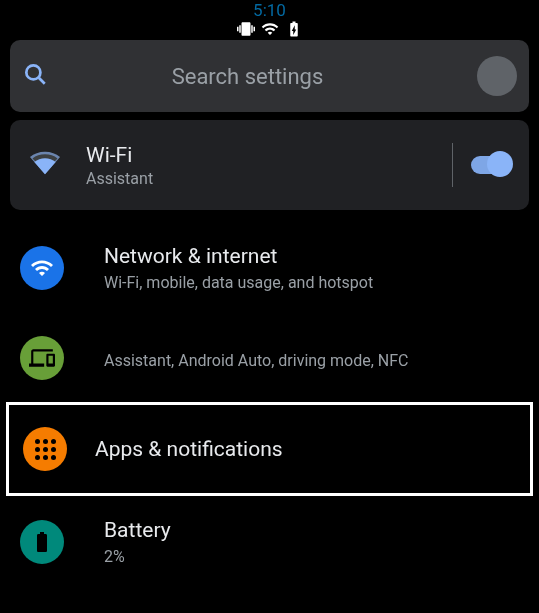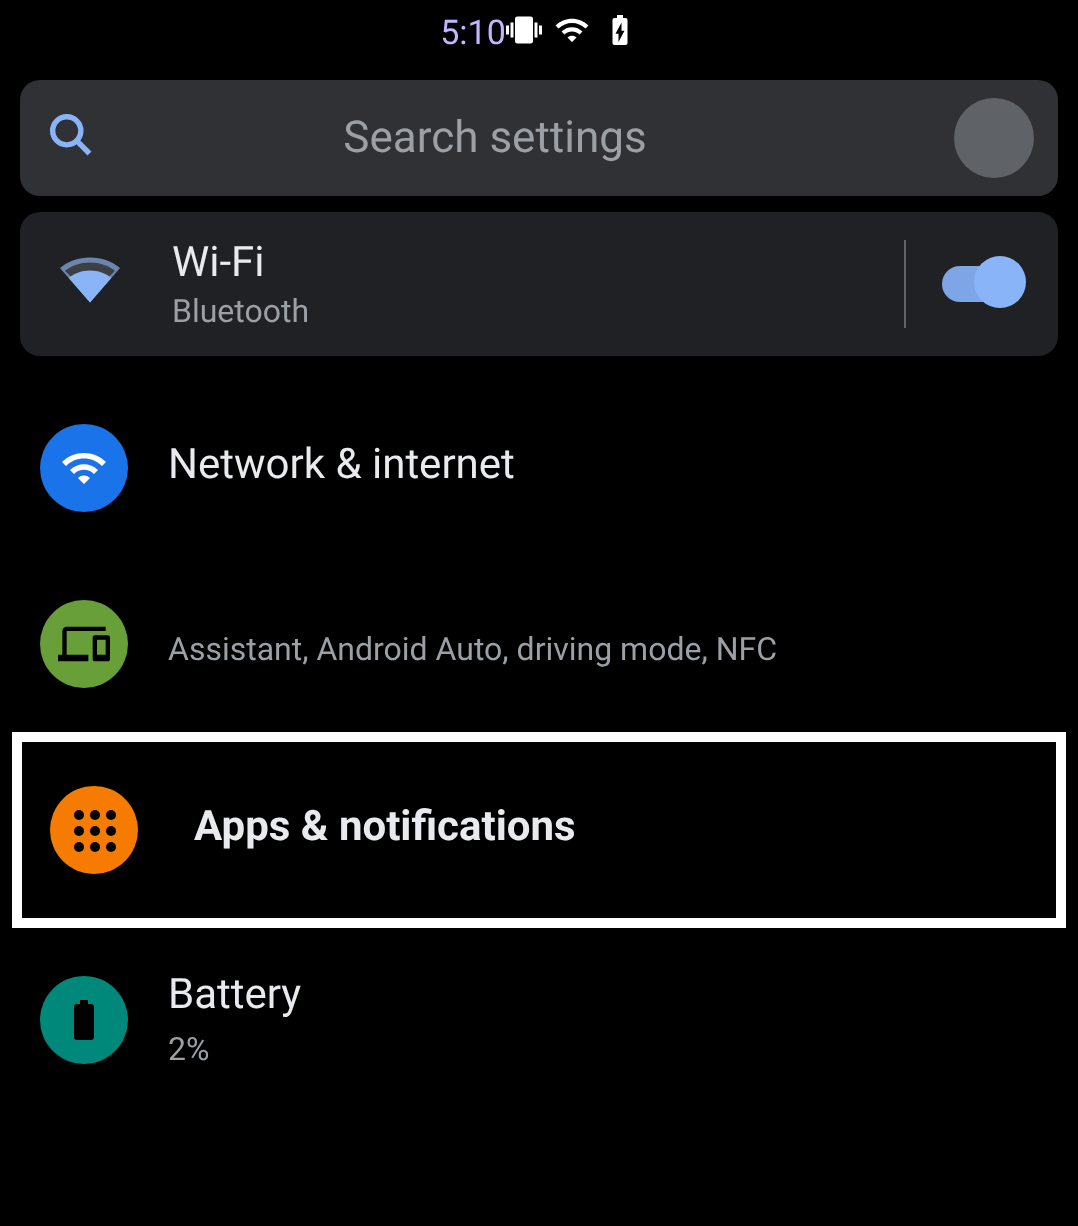--- a/index.html
+++ b/index.html
@@ -8,29 +8,30 @@
       height: 613px;
       background: #000;
       color: #e8eaed;
       font-family: Roboto, -apple-system, sans-serif;
       overflow: hidden;
     }
     .status-bar {
       height: 34px;
       display: flex;
       align-items: center;
-      justify-content: center;
+      justify-content: flex-start;
       padding: 0 14px;
-      color: #c4b5fd;
+      color: #0369a1;
+      flex-direction: column;
     }
     .status-time { font-size: 17px; font-weight: 400; }
     .status-icons { display: flex; gap: 6px; align-items: center; }
     .search-card {
       margin: 6px 10px 8px 10px;
-      height: 58px;
+      height: 72px;
       background: #303134;
       border-radius: 10px;
       display: flex;
       align-items: center;
       padding: 0 12px;
       gap: 18px;
     }
     .search-card .search-icon { color: #8ab4f8; flex-shrink: 0; }
     .search-placeholder {
       flex: 1;
@@ -41,21 +42,21 @@
     }
     .avatar {
       width: 40px;
       height: 40px;
       border-radius: 50%;
       background: #5f6368;
       flex-shrink: 0;
     }
     .wifi-card {
       margin: 0 10px 12px 10px;
-      height: 72px;
+      height: 90px;
       background: #202124;
       border-radius: 10px;
       display: flex;
       align-items: center;
       padding: 0 20px;
     }
     .wifi-card .wifi-icon { flex-shrink: 0; margin-right: 26px; }
     .wifi-text { flex: 1; }
     .wifi-title { font-size: 21px; color: #e8eaed; }
     .wifi-subtitle { font-size: 16px; color: #9aa0a6; margin-top: 2px; }
@@ -79,43 +80,42 @@
       width: 26px;
       height: 26px;
       background: #8ab4f8;
       border-radius: 50%;
     }
     .settings-list { padding: 0 0 0 0; }
     .settings-item {
       display: flex;
       align-items: center;
       padding: 22px 20px;
-      gap: 20px;
+      gap: 40px;
     }
     .item-icon {
       width: 44px;
       height: 44px;
       border-radius: 50%;
       display: flex;
       align-items: center;
       justify-content: center;
       flex-shrink: 0;
     }
     .bg-blue { background: #1a73e8; }
     .bg-green { background: #689f38; }
     .bg-orange { background: #f57c00; }
     .bg-teal { background: #00897b; }
     .item-text { flex: 1; }
     .item-title { font-size: 21px; color: #e8eaed; line-height: 1.2; }
     .item-subtitle { font-size: 16px; color: #9aa0a6; margin-top: 4px; }
     .highlight-box {
-      border: 5px solid #ffffff;
+      border: 3px solid #ffffff;
       margin: 0 6px;
       padding: 0;
-      font-weight: bold;
     }
     .highlight-box .settings-item { padding: 22px 14px; gap: 28px; }
     .dots { display: grid; grid-template-columns: repeat(3,1fr); gap: 3px; }
     .dots span { width: 5px; height: 5px; background: #000; border-radius: 50%; }
   </style>
 </head>
 <body>
 
 <div class="status-bar">
   <span class="status-time">5:10</span>
@@ -153,38 +153,39 @@
   <span class="wifi-icon">
     <svg width="30" height="30" viewBox="0 0 24 24">
         <path fill="#3c4043" d="M12 3C7.41 3 3.15 4.54 0 7.2L12 21 24 7.2C20.85 4.54 16.59 3 12 3z"></path>
         <path fill="#8ab4f8" d="M12 3C7.41 3 3.15 4.54 0 7.2l4.5 5.2C6.56 10.7 9.17 9.8 12 9.8s5.44.9 7.5 2.6L24 7.2C20.85 4.54 16.59 3 12 3z" opacity="0"></path>
         <path fill="#8ab4f8" d="M12 21L3.5 11.2c2.3-1.9 5.3-3 8.5-3s6.2 1.1 8.5 3L12 21z"></path>
         <path fill="#8ab4f8" d="M12 3C7.41 3 3.15 4.54 0 7.2L12 21 24 7.2C20.85 4.54 16.59 3 12 3z M12 5c3.8 0 7.3 1.2 10 3.3L12 18.4 2 8.3C4.7 6.2 8.2 5 12 5z" fill-opacity="0.6"></path>
       </svg>
   </span>
   <div class="wifi-text">
     <div class="wifi-title">Wi-Fi</div>
-    <div class="wifi-subtitle">Bluetooth</div>
+    <div class="wifi-subtitle">Assistant</div>
   </div>
   <div class="wifi-divider"></div>
   <div class="toggle">
     <div class="knob"></div>
   </div>
 </div>
 
 <div class="settings-list">
 
   <div class="settings-item">
     <div class="item-icon bg-blue">
       <svg width="24" height="24" viewBox="0 0 24 24" fill="#fff">
           <path d="M1 9l2 2c4.97-4.97 13.03-4.97 18 0l2-2C16.93 2.93 7.08 2.93 1 9zm8 8l3 3 3-3c-1.65-1.66-4.34-1.66-6 0zm-4-4l2 2c2.76-2.76 7.24-2.76 10 0l2-2C15.14 9.14 8.87 9.14 5 13z"></path>
         </svg>
     </div>
     <div class="item-text">
       <div class="item-title">Network &amp; internet</div>
+      <div class="item-subtitle">Wi-Fi, mobile, data usage, and hotspot</div>
     </div>
   </div>
 
   <div class="settings-item">
     <div class="item-icon bg-green">
       <svg width="26" height="26" viewBox="0 0 24 24" fill="#000">
           <path d="M4 6h18V4H4c-1.1 0-2 .9-2 2v11H0v3h14v-3H4V6zm19 2h-6c-.55 0-1 .45-1 1v10c0 .55.45 1 1 1h6c.55 0 1-.45 1-1V9c0-.55-.45-1-1-1zm-1 9h-4v-7h4v7z"></path>
         </svg>
     </div>
     <div class="item-text">

